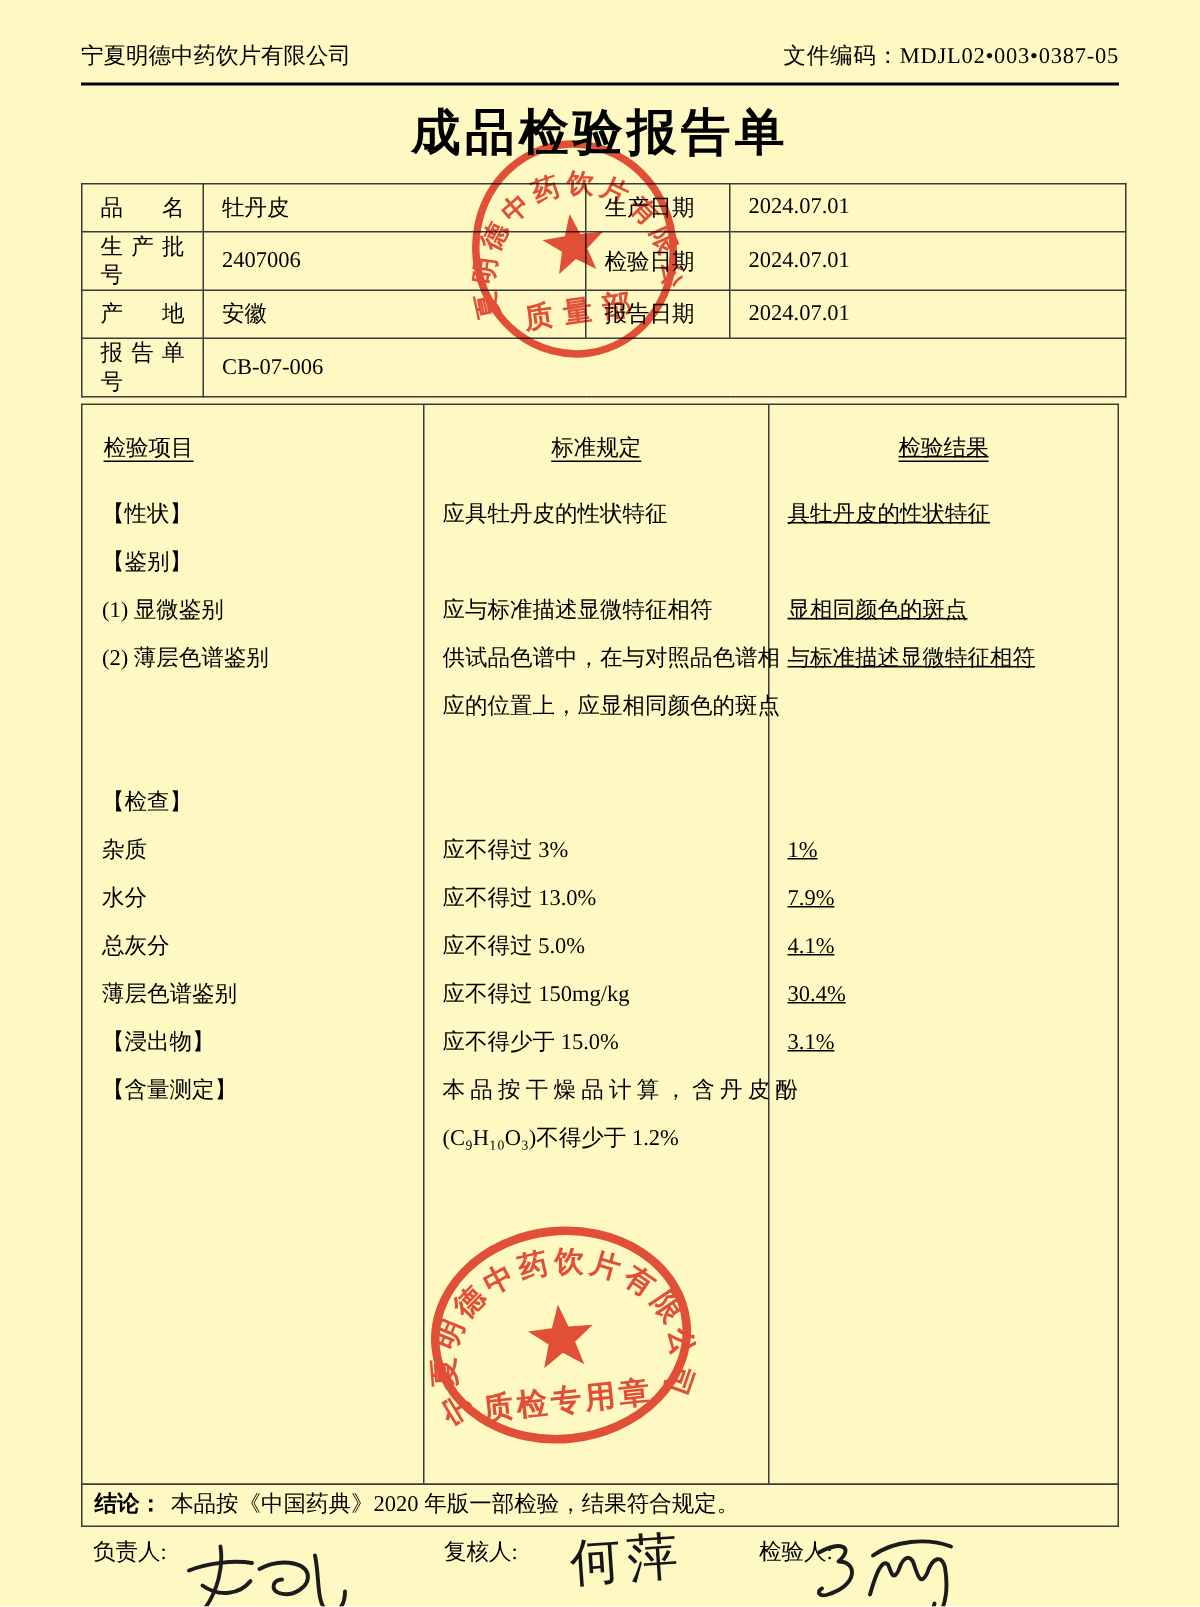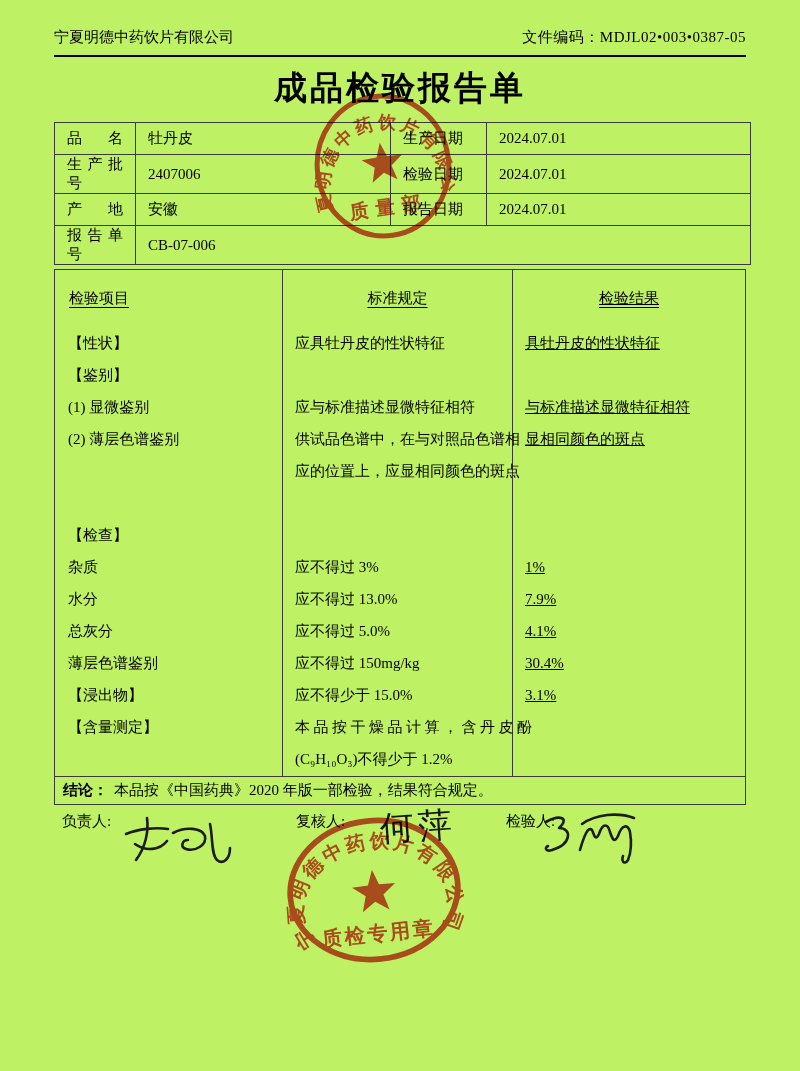--- a/index.html
+++ b/index.html
@@ -1,32 +1,32 @@
 <!DOCTYPE html>
 <html><head>
 <meta charset="utf-8">
 <style>
   html,body{margin:0;padding:0;background:#fff;}
-  .page{position:relative;width:800px;height:1071px;background:#bef264;overflow:hidden;
+  .page{position:relative;width:800px;height:1071px;background:#fef9c3;overflow:hidden;
         font-family:"Liberation Serif","DejaVu Serif",serif;color:#000;}
   
   .hdr{margin:28px 54px 0;display:flex;justify-content:space-between;align-items:flex-end;
        padding-bottom:8px;border-bottom:2px solid #000;font-size:15px;}
   .hdr .code{letter-spacing:.5px;}
   
   .title{margin-top:9px;text-align:center;font-size:33px;font-weight:bold;letter-spacing:3px;}
   
   table.info{border-collapse:collapse;margin:11px 54px 0;table-layout:fixed;width:692px;}
   table.info td{border:1px solid #3a3a3a;height:31px;font-size:15px;padding:0 12px;vertical-align:middle;}
   td.lab{width:56px;text-align:justify;text-align-last:justify;}
   td.val{width:230px;}
   td.lab2{width:71px;}
   td.val2{width:239px;}
   
-  .main{margin:4px 54px 0;border:1px solid #3a3a3a;display:flex;height:508px;box-sizing:border-box;}
+  .main{margin:4px 54px 0;border:1px solid #3a3a3a;display:flex;height:721px;box-sizing:border-box;}
   .col{box-sizing:border-box;}
   .col1{width:228px;border-right:1px solid #3a3a3a;}
   .col2{width:230px;border-right:1px solid #3a3a3a;}
   .col3{flex:1;text-decoration:underline;}
   .colhead{height:57px;display:flex;align-items:center;font-size:15px;}
   .col1 .colhead{padding-left:14px;}
   .col2 .colhead,.col3 .colhead{justify-content:center;}
   .colhead span{text-decoration:underline;text-underline-offset:4px;}
   .ln{height:32px;line-height:32px;font-size:15px;white-space:nowrap;padding-left:12px;}
   .col1 .ln{padding-left:13px;}
@@ -123,22 +123,22 @@
       <div class="ln">应不得少于 15.0%</div>
       <div class="ln spread">本品按干燥品计算，含丹皮酚</div>
       <div class="ln">(C₉H₁₀O₃)不得少于 1.2%</div>
     </div>
     <div class="col col3">
       <div class="colhead">
           <span>检验结果</span>
         </div>
       <div class="ln">具牡丹皮的性状特征</div>
       <div class="ln"></div>
+      <div class="ln">显相同颜色的斑点</div>
       <div class="ln">与标准描述显微特征相符</div>
-      <div class="ln">显相同颜色的斑点</div>
       <div class="ln"></div>
       <div class="ln"></div>
       <div class="ln"></div>
       <div class="ln">1%</div>
       <div class="ln">7.9%</div>
       <div class="ln">4.1%</div>
       <div class="ln">30.4%</div>
       <div class="ln">3.1%</div>
       <div class="ln"></div>
     </div>

